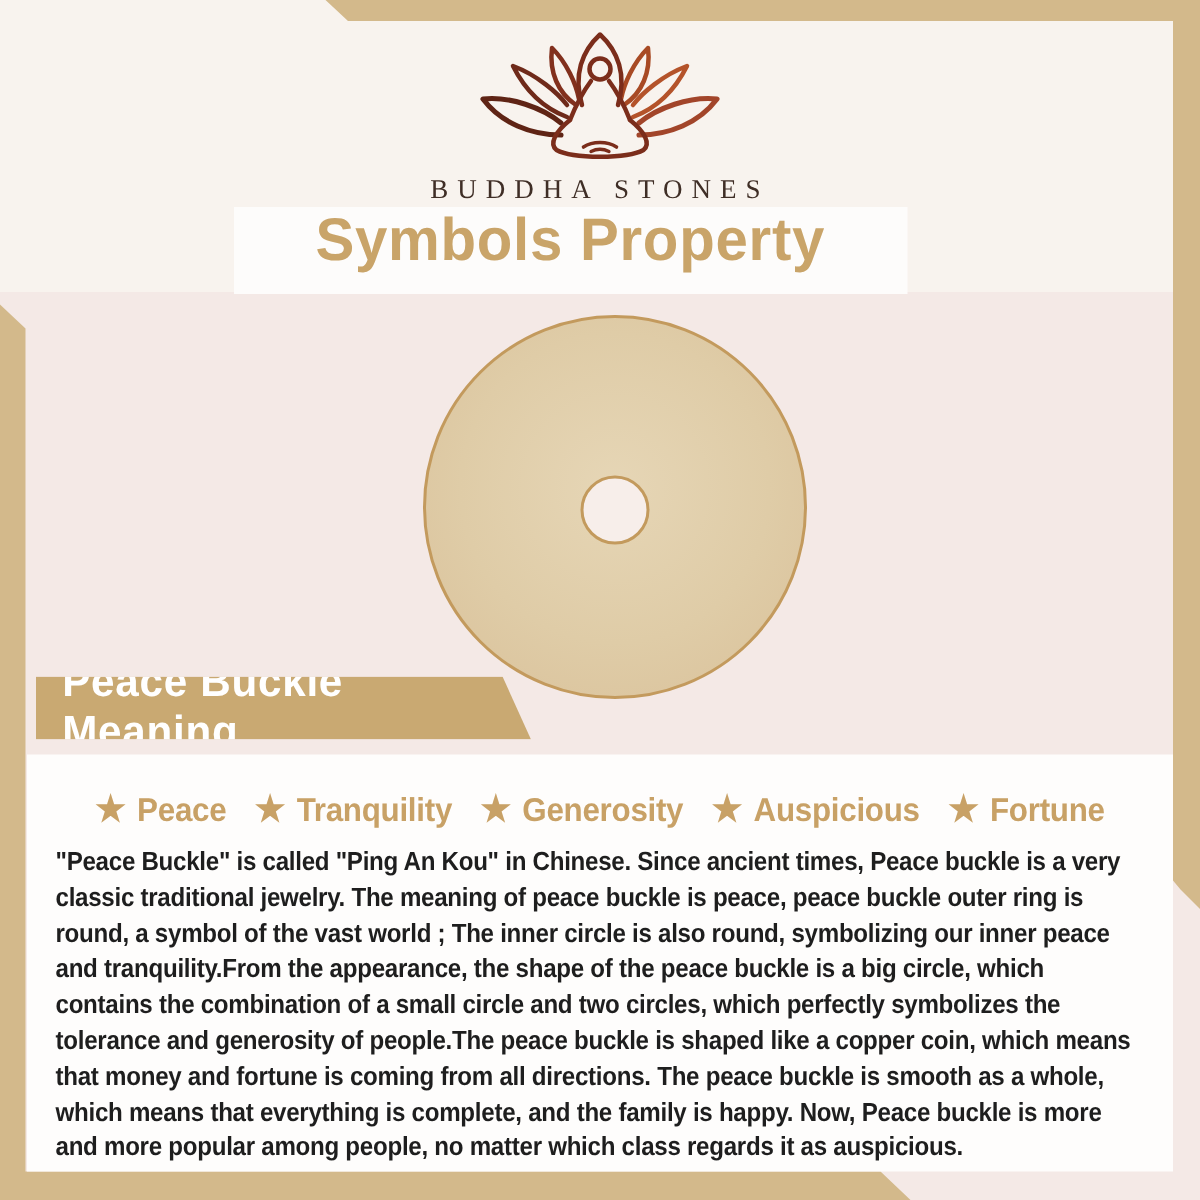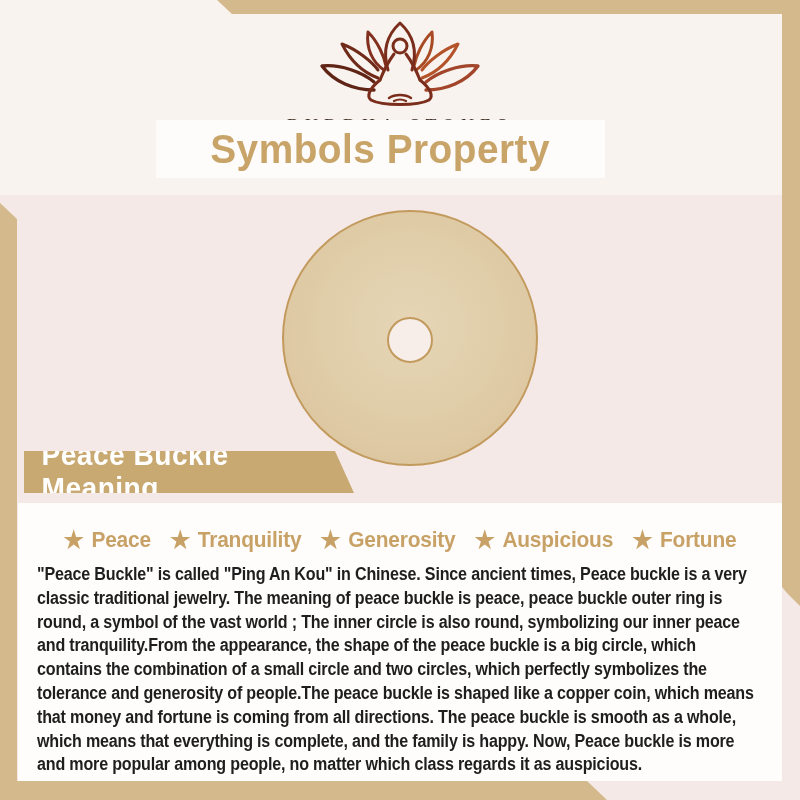--- a/index.html
+++ b/index.html
@@ -8,22 +8,22 @@
         background:linear-gradient(180deg,#f8f3ee 0,#f8f3ee 195px,#f4e9e6 195px,#f4e9e6 100%);padding-left:36px;}
   .frame-svg{position:absolute;left:0;top:0;width:800px;height:800px;pointer-events:none;}
 
   
   .logo-wrap{position:absolute;left:0;top:18px;width:800px;text-align:center;}
   .logo-svg{display:block;margin:0 auto;}
   .brand-name{margin-top:2px;font-family:"Liberation Serif",serif;font-size:18px;
               letter-spacing:6px;color:#3f2e26;font-weight:400;}
 
   
-  .title-band{position:absolute;left:156px;top:120px;width:449px;height:58px;
-              background:#fdfcfb;display:flex;align-items:center;justify-content:center;}
+  .title-band{position:absolute;left:156px;top:138px;width:449px;height:58px;
+              background:#fdfcfb;display:flex;justify-content:center;}
   .title-band span{font-size:40px;font-weight:bold;color:#c9a469;letter-spacing:0.5px;
                    transform:scaleX(0.97);}
 
   
   .buckle{position:absolute;left:282px;top:210px;width:256px;height:256px;border-radius:50%;
           background:radial-gradient(circle at 50% 45%, #e6d6b6 0%, #dfcca7 55%, #d9c099 100%);
           border:2px solid #c39a5d;box-sizing:border-box;}
   .buckle-hole{position:absolute;left:103px;top:105px;width:46px;height:46px;border-radius:50%;
                background:#f7eeea;border:2px solid #c39a5d;box-sizing:border-box;}
 

